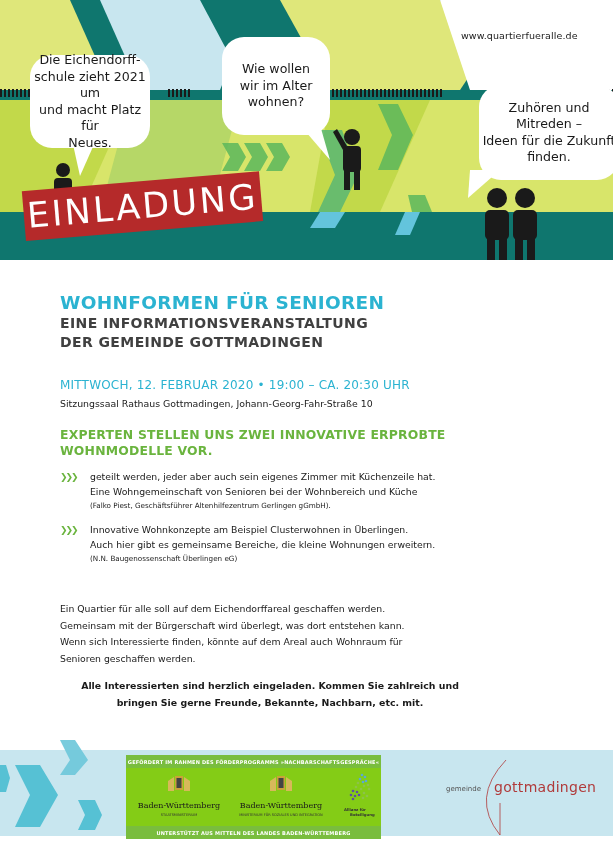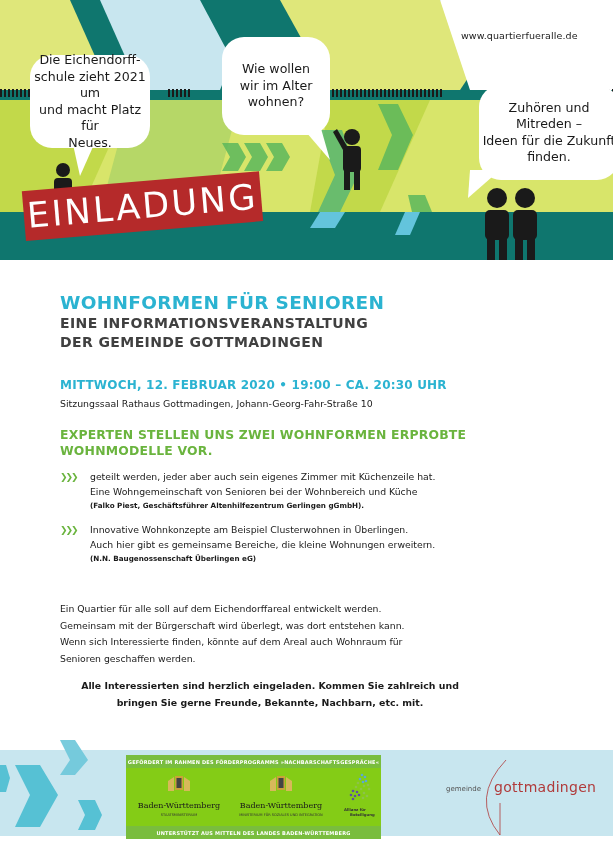--- a/index.html
+++ b/index.html
@@ -20,30 +20,30 @@
 
   .einladung { position: absolute; left: 26px; top: 191px; width: 238px; height: 50px; background: #b52a2a;
                transform: rotate(-4.8deg); transform-origin: left bottom; display: flex; align-items: center; justify-content: center; }
   .einladung span { color: #ffffff; font-size: 35px; letter-spacing: 2.5px; font-family: "DejaVu Sans", sans-serif; }
 
   
   .content { position: absolute; left: 60px; top: 268px; width: 420px; margin-top: 24px; }
   .title { color: #2bb3d1; font-weight: bold; font-size: 18.5px; letter-spacing: 0.3px; line-height: 22px; }
   .subtitle { color: #404040; font-weight: bold; font-size: 14px; line-height: 19px; letter-spacing: 0.4px; }
 
-  .date { position: absolute; left: 60px; top: 378px; color: #2bb3d1; font-weight: bold; font-size: 12px; letter-spacing: 0.2px; }
+  .date { position: absolute; left: 60px; top: 378px; color: #2bb3d1; font-weight: normal; font-size: 12px; letter-spacing: 0.2px; }
   .venue { position: absolute; left: 60px; top: 398px; font-size: 9.4px; color: #1a1a1a; }
 
   .experts { position: absolute; left: 60px; top: 427px; width: 420px; color: #6ab43e; font-weight: bold; font-size: 12.4px; line-height: 15.5px; letter-spacing: 0.2px; }
 
   .list { position: absolute; left: 60px; top: 470px; width: 430px; }
   .list-item { position: relative; padding-left: 30px; margin-bottom: 10px; }
   .bullet { position: absolute; left: 0; top: 2px; color: #6ab43e; font-weight: bold; font-size: 9px; letter-spacing: -2px; }
   .item-text { font-size: 9.3px; line-height: 14.5px; color: #1a1a1a; }
-  .item-ref { font-size: 7.2px; font-weight: bold; line-height: 14px; color: #1a1a1a; }
+  .item-ref { font-size: 7.2px; font-weight: normal; line-height: 14px; color: #1a1a1a; }
 
   .para { position: absolute; left: 60px; top: 601px; width: 420px; font-size: 9.3px; line-height: 16.6px; color: #1a1a1a; }
   .para2 { position: absolute; left: 60px; top: 678px; width: 420px; font-size: 9.4px; line-height: 16.6px; color: #1a1a1a; font-weight: bold; text-align: center; }
 
   
   .footer { position: absolute; left: 0; top: 750px; width: 613px; height: 86px; background: #c8e6ef; }
   .footer-chevrons { position: absolute; left: 0; top: 730px; }
   .sponsor { position: absolute; left: 126px; top: 755px; width: 255px; height: 84px; background: #84cc16; }
   .sponsor-top, .sponsor-bottom { position: absolute; left: 0; width: 255px; height: 13px; background: #79bd3e; color: #ffffff;
                                    font-size: 5px; font-weight: bold; display: flex; align-items: center; justify-content: center; letter-spacing: 0.2px; white-space: nowrap; }
@@ -158,41 +158,41 @@
 <div class="content">
   <div class="title">WOHNFORMEN FÜR SENIOREN</div>
   <div class="subtitle">EINE INFORMATIONSVERANSTALTUNG</div>
   <div class="subtitle">DER GEMEINDE GOTTMADINGEN</div>
 </div>
 
 <div class="date">MITTWOCH, 12. FEBRUAR 2020 • 19:00 – CA. 20:30 UHR</div>
 <div class="venue">Sitzungssaal Rathaus Gottmadingen, Johann-Georg-Fahr-Straße 10</div>
 
 <div class="experts">
-  <div>EXPERTEN STELLEN UNS ZWEI WOHNFORMEN ERPROBTE</div>
+  <div>EXPERTEN STELLEN UNS ZWEI INNOVATIVE ERPROBTE</div>
   <div>WOHNMODELLE VOR.</div>
 </div>
 
 <div class="list">
   <div class="list-item">
     <span class="bullet">❯❯❯</span>
     <div class="item-text">geteilt werden, jeder aber auch sein eigenes Zimmer mit Küchenzeile hat.</div>
     <div class="item-text">Eine Wohngemeinschaft von Senioren bei der Wohnbereich und Küche</div>
     <div class="item-ref">(Falko Piest, Geschäftsführer Altenhilfezentrum Gerlingen gGmbH).</div>
   </div>
   <div class="list-item">
     <span class="bullet">❯❯❯</span>
     <div class="item-text">Innovative Wohnkonzepte am Beispiel Clusterwohnen in Überlingen.</div>
     <div class="item-text">Auch hier gibt es gemeinsame Bereiche, die kleine Wohnungen erweitern.</div>
     <div class="item-ref">(N.N. Baugenossenschaft Überlingen eG)</div>
   </div>
 </div>
 
 <div class="para">
-  <div>Ein Quartier für alle soll auf dem Eichendorffareal entwickelt werden.</div>
+  <div>Ein Quartier für alle soll auf dem Eichendorffareal geschaffen werden.</div>
   <div>Gemeinsam mit der Bürgerschaft wird überlegt, was dort entstehen kann.</div>
   <div>Wenn sich Interessierte finden, könnte auf dem Areal auch Wohnraum für</div>
   <div>Senioren geschaffen werden.</div>
 </div>
 
 <div class="para2">
   <div>Alle Interessierten sind herzlich eingeladen. Kommen Sie zahlreich und</div>
   <div>bringen Sie gerne Freunde, Bekannte, Nachbarn, etc. mit.</div>
 </div>
 

